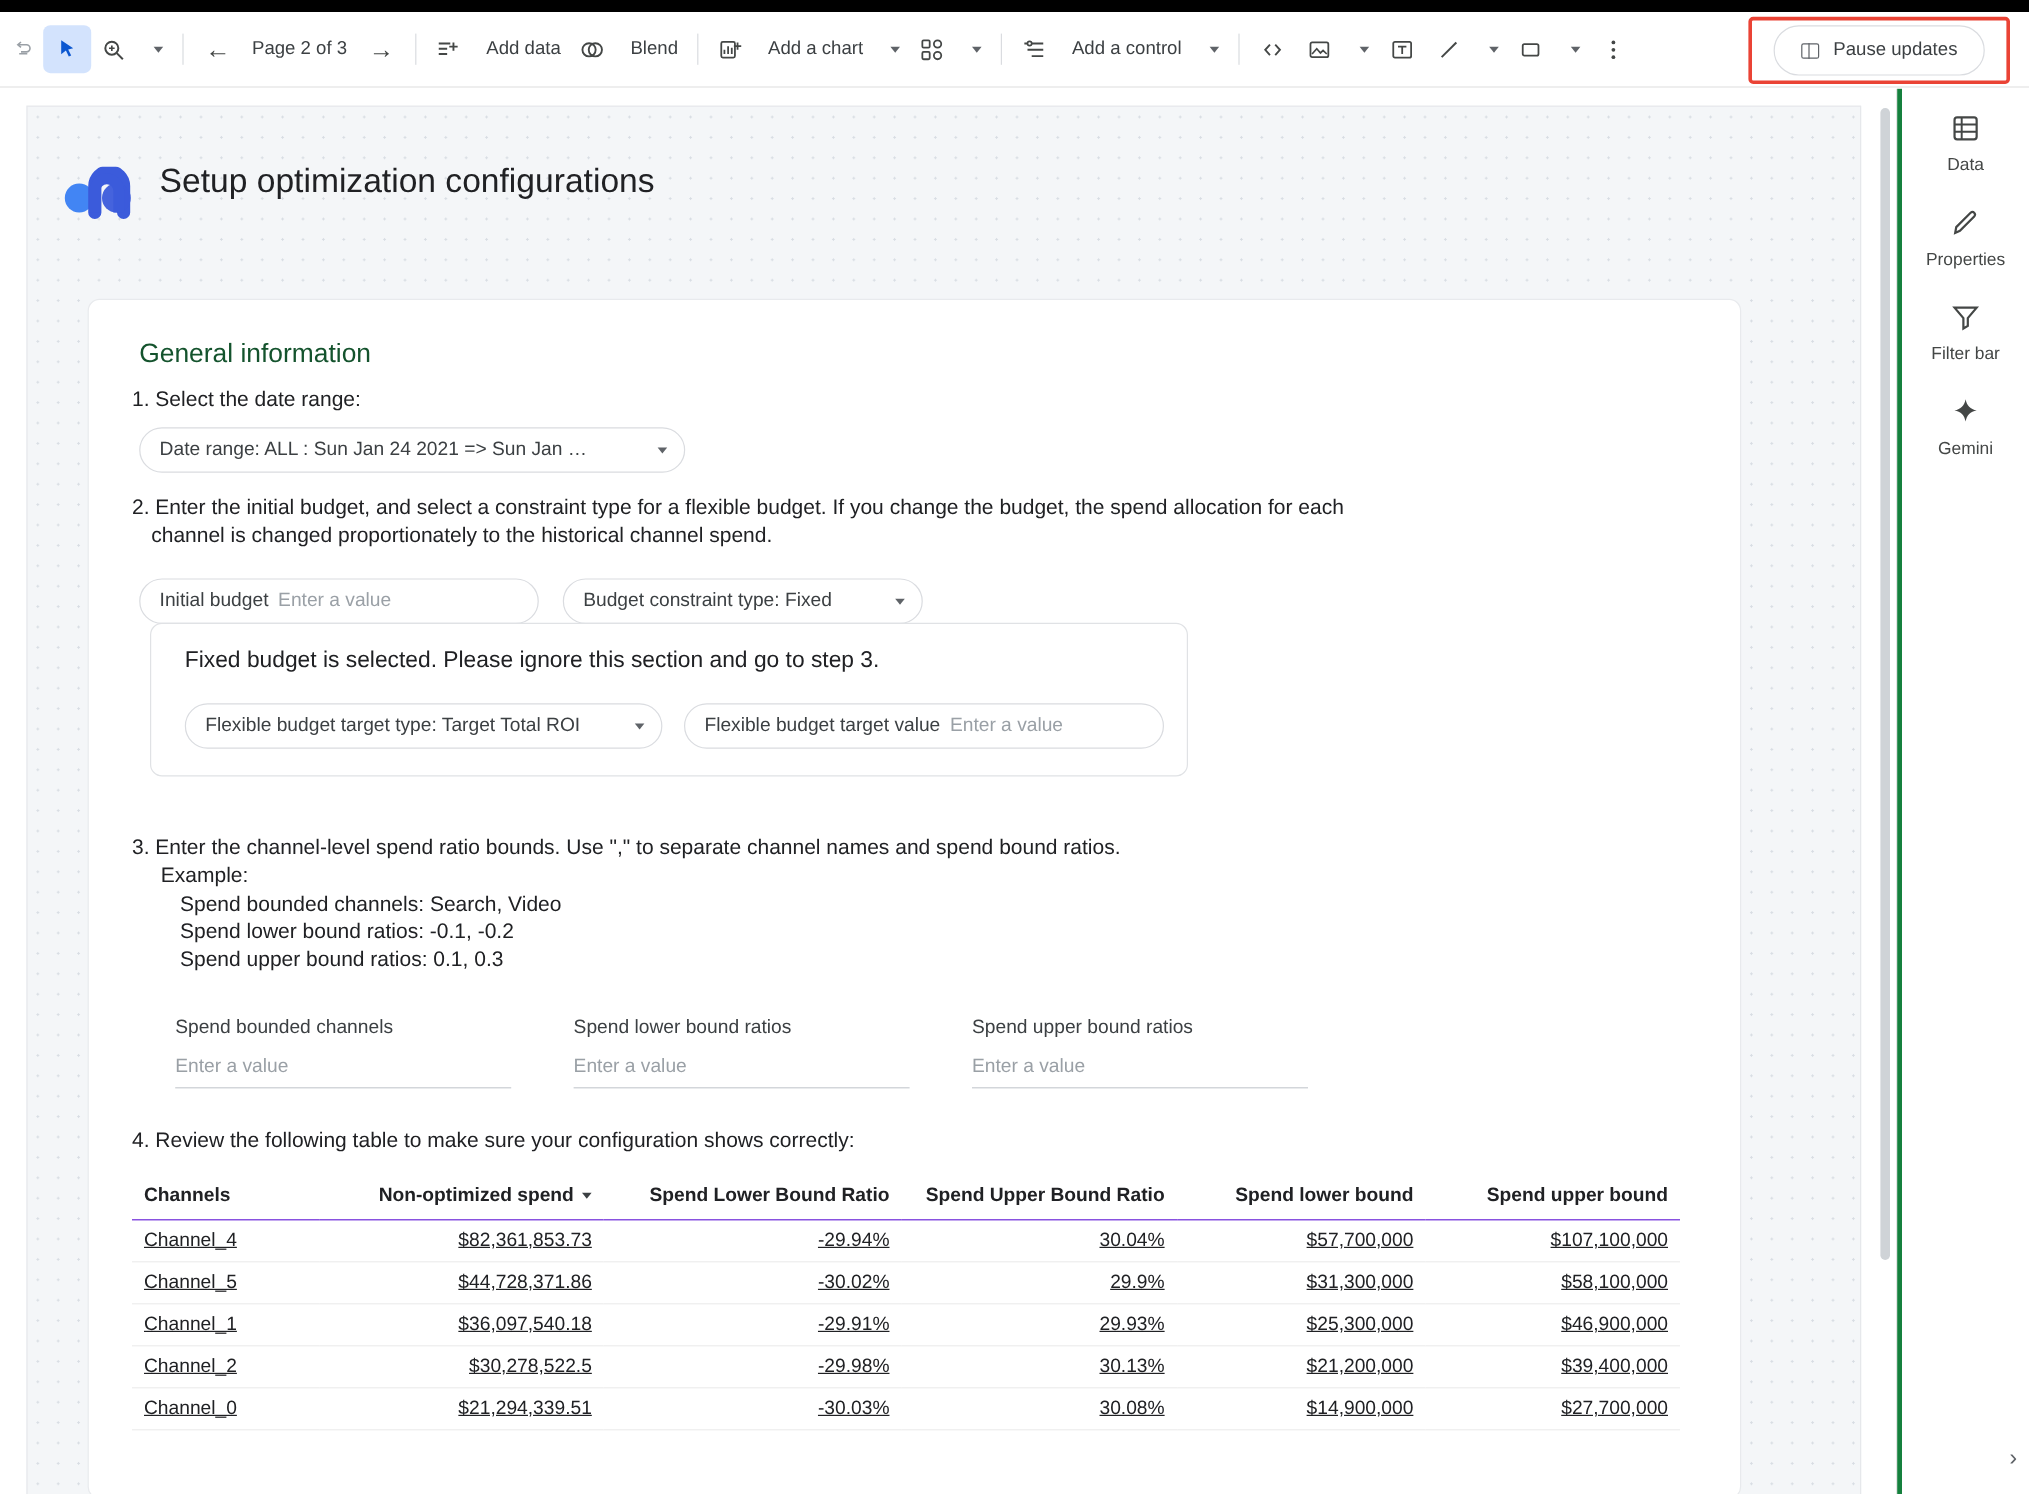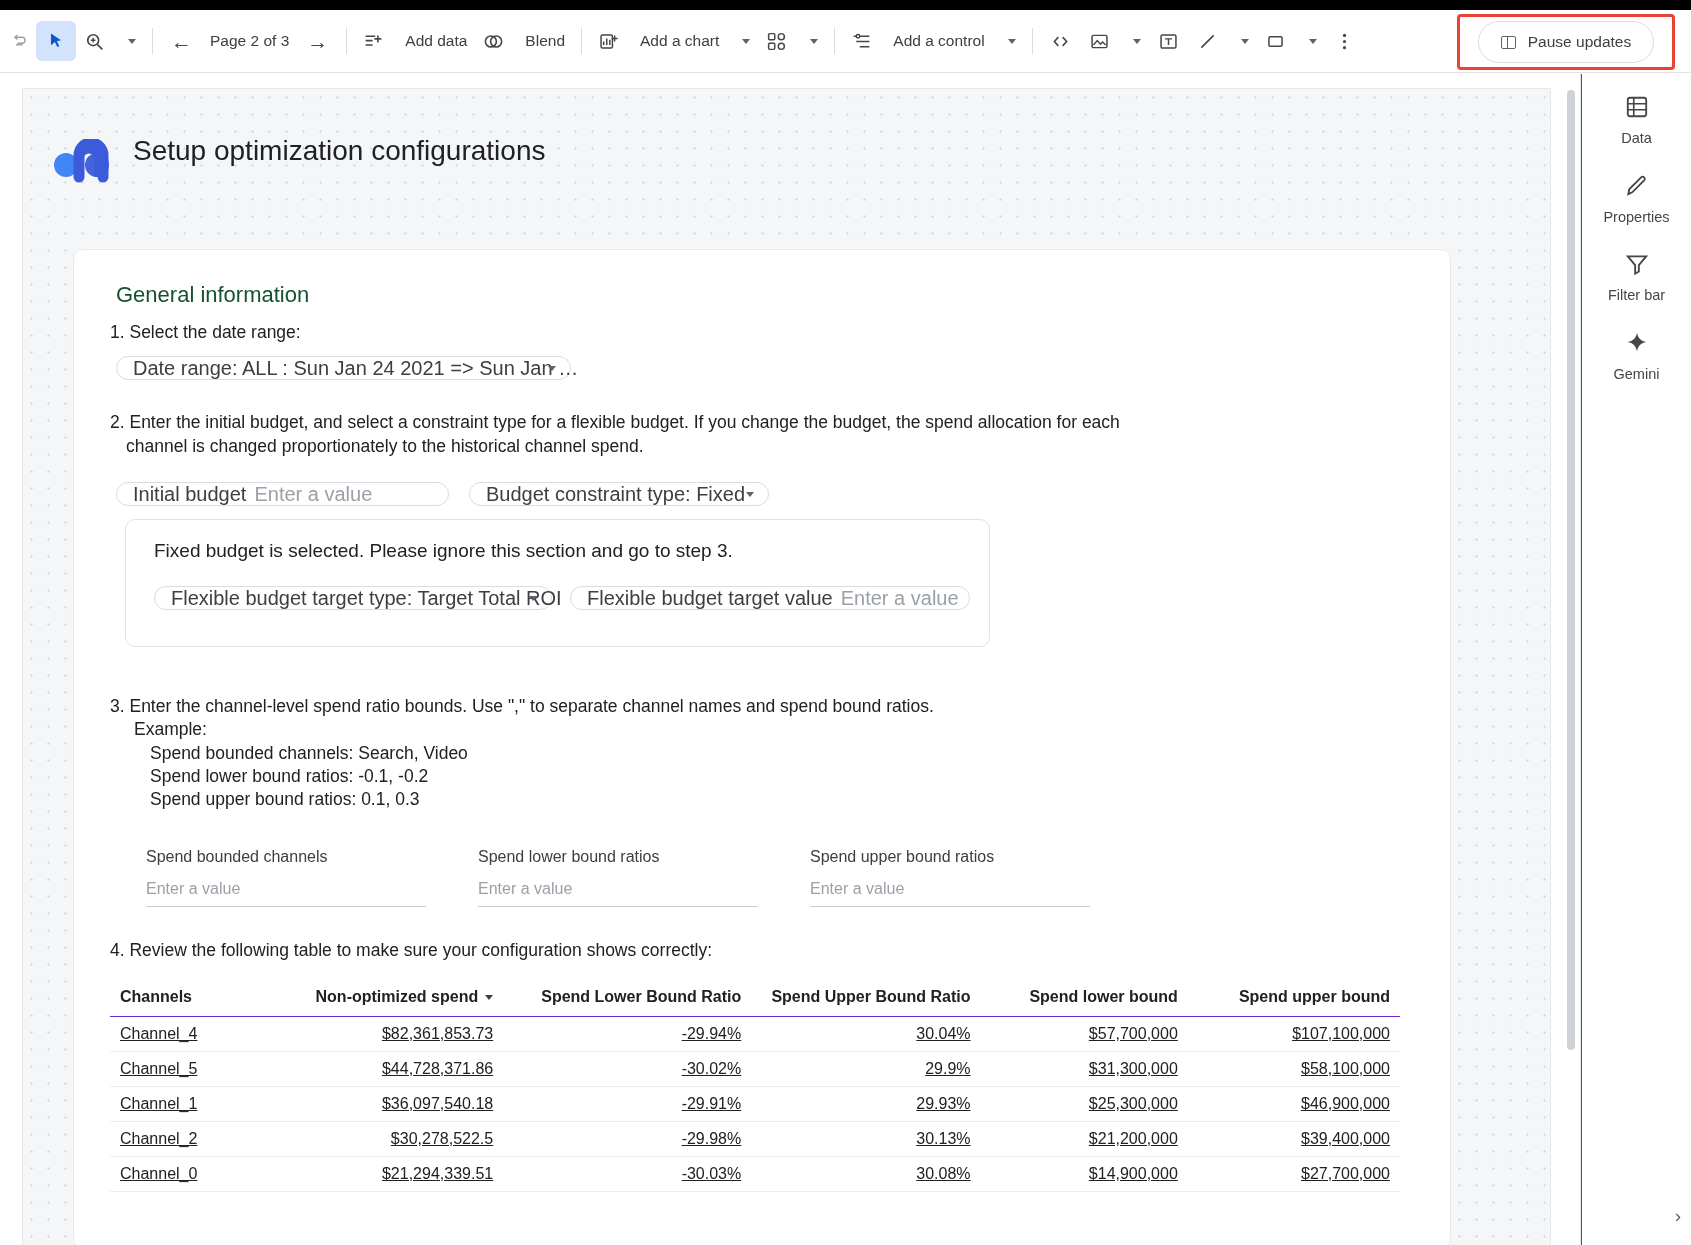--- a/index.html
+++ b/index.html
@@ -100,21 +100,21 @@
   .pause-ico span.box::after{
     content:""; position:absolute; left:5px; top:-1px; width:1.5px; height:13px; background:#5f6368;
   }
 
   
   .right-rail {
     position: absolute;
     top: 74px; right: 0;
     width: 110px; height: 1171px;
     background: #fff;
-    border-left: 1px solid #15803d;
+    border-left: 4px solid #15803d;
     padding-top: 20px;
     display: flex; flex-direction: column; align-items: center;
     gap: 26px;
   }
   .rail-item {
     width: 104px;
     display: flex; flex-direction: column; align-items: center; gap: 6px;
     color: #444746;
     font-size: 14.5px;
     text-align: center;
@@ -163,27 +163,27 @@
   }
 
   .sec-title {
     position: absolute; left: 42px; top: 32px;
     font-size: 22px; color: #14532d;
   }
   .q1 { position: absolute; left: 36px; top: 72px; font-size: 17.5px; color: #202124; }
 
   .pill {
     position: absolute;
-    height: 24px;
+    height: 38px;
     border: 1px solid #dadce0;
     border-radius: 19px;
     background: #fff;
     display: flex; align-items: center;
     padding: 0 16px;
-    font-size: 20px;
+    font-size: 16px;
     color: #3c4043;
     gap: 8px;
     white-space: nowrap;
   }
   .pill .ph { color: #9aa0a6; }
   .pill .pcaret {
     position: absolute; right: 14px;
     width: 0; height: 0;
     border-left: 4.5px solid transparent;
     border-right: 4.5px solid transparent;

